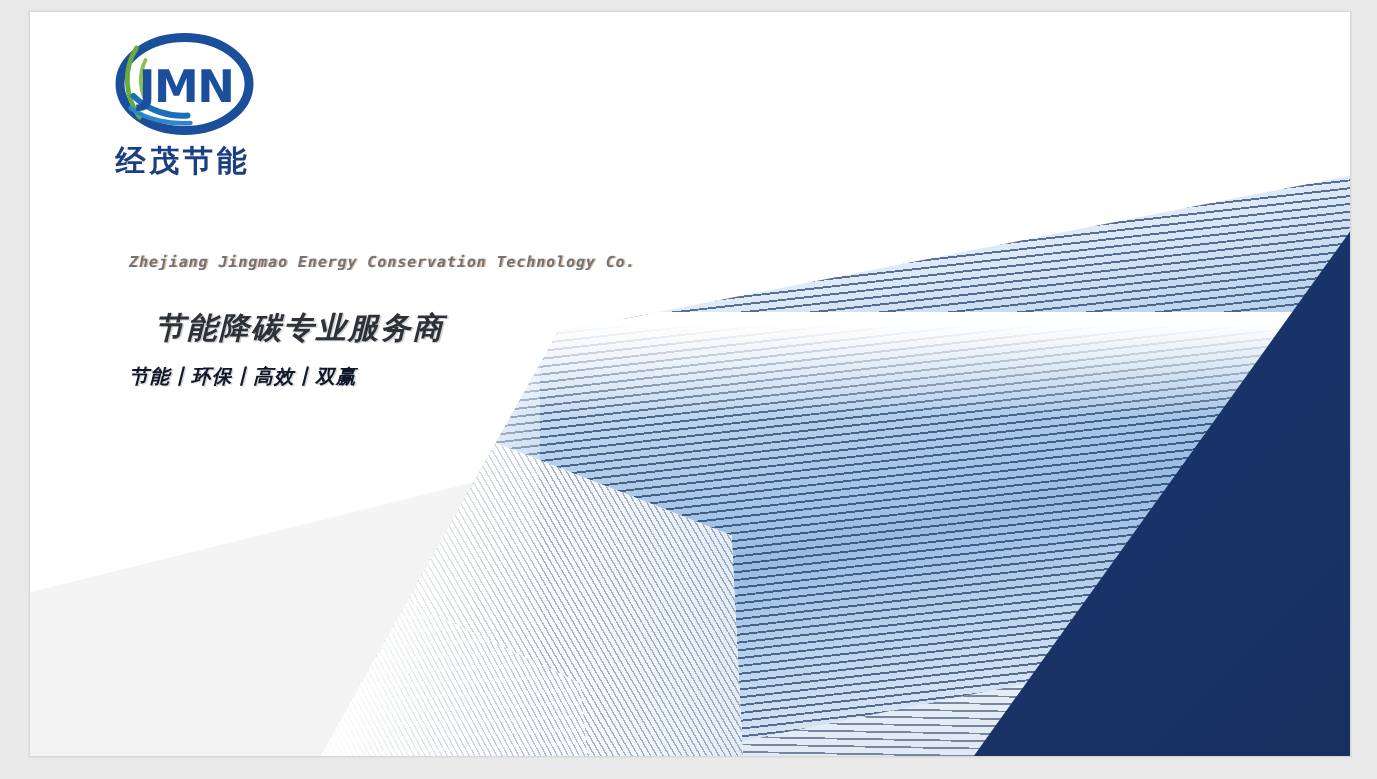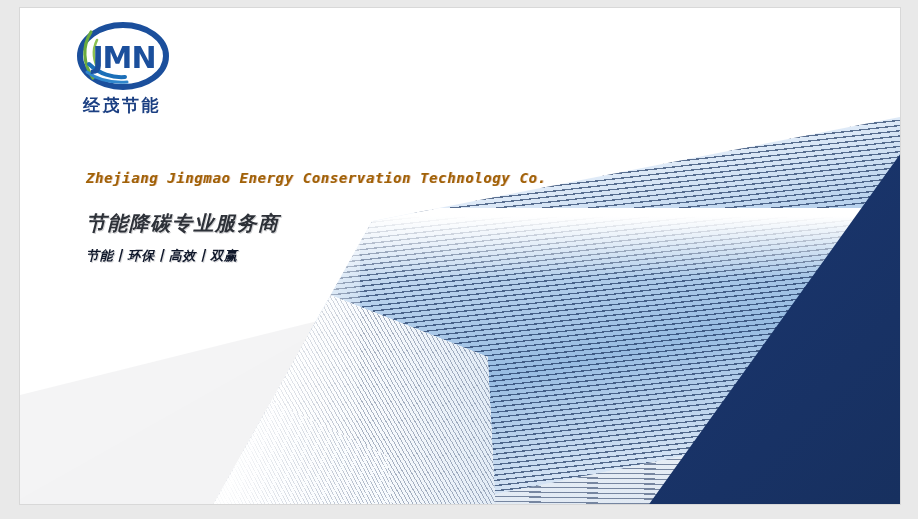--- a/index.html
+++ b/index.html
@@ -164,21 +164,21 @@
   #logo-mark {
     position: absolute;
     left: 20px; top: 0;
     width: 100px; height: 72px;
   }
   #logo-wordmark {
     position: absolute;
     left: 0; top: 74px;
     width: 138px;
     text-align: center;
-    font-size: 17px;
+    font-size: 20px;
     font-weight: 700;
     letter-spacing: 2.5px;
     color: #1b3f82;
     font-family: "DejaVu Sans", "Liberation Sans", sans-serif;
   }
 
   
   #headline-block {
     position: absolute;
     left: 66px;
@@ -194,38 +194,39 @@
     letter-spacing: 2px;
     color: #0d2460;
     text-shadow:
        2px 0 0 #c98a5e,
        3px 1px 0 rgba(201,138,94,.55);
     white-space: nowrap;
   }
   #title-en {
     margin-top: 2px;
     font-family: "DejaVu Sans Mono", "Liberation Mono", monospace;
-    font-size: 14px;
+    font-size: 10px;
     font-weight: 700;
     font-style: italic;
     letter-spacing: .6px;
-    color: #a16207;
+    color: #737373;
     text-shadow: 1px 0 0 rgba(190,120,80,.5);
     white-space: nowrap;
   }
   #tagline-main {
     margin-top: 24px;
     font-family: "DejaVu Sans", "Liberation Sans", sans-serif;
     font-size: 20px;
     font-weight: 700;
     font-style: italic;
     letter-spacing: 1.5px;
     color: #2d3138;
     text-shadow: 1px 1px 0 rgba(150,150,155,.45);
     white-space: nowrap;
+    margin-left: 17px;
   }
   #tagline-sub {
     margin-top: 10px;
     font-family: "DejaVu Sans", "Liberation Sans", sans-serif;
     font-size: 13px;
     font-weight: 700;
     font-style: italic;
     letter-spacing: .8px;
     color: #0f172a;
     text-shadow: 1px 1px 0 rgba(160,160,165,.4);

